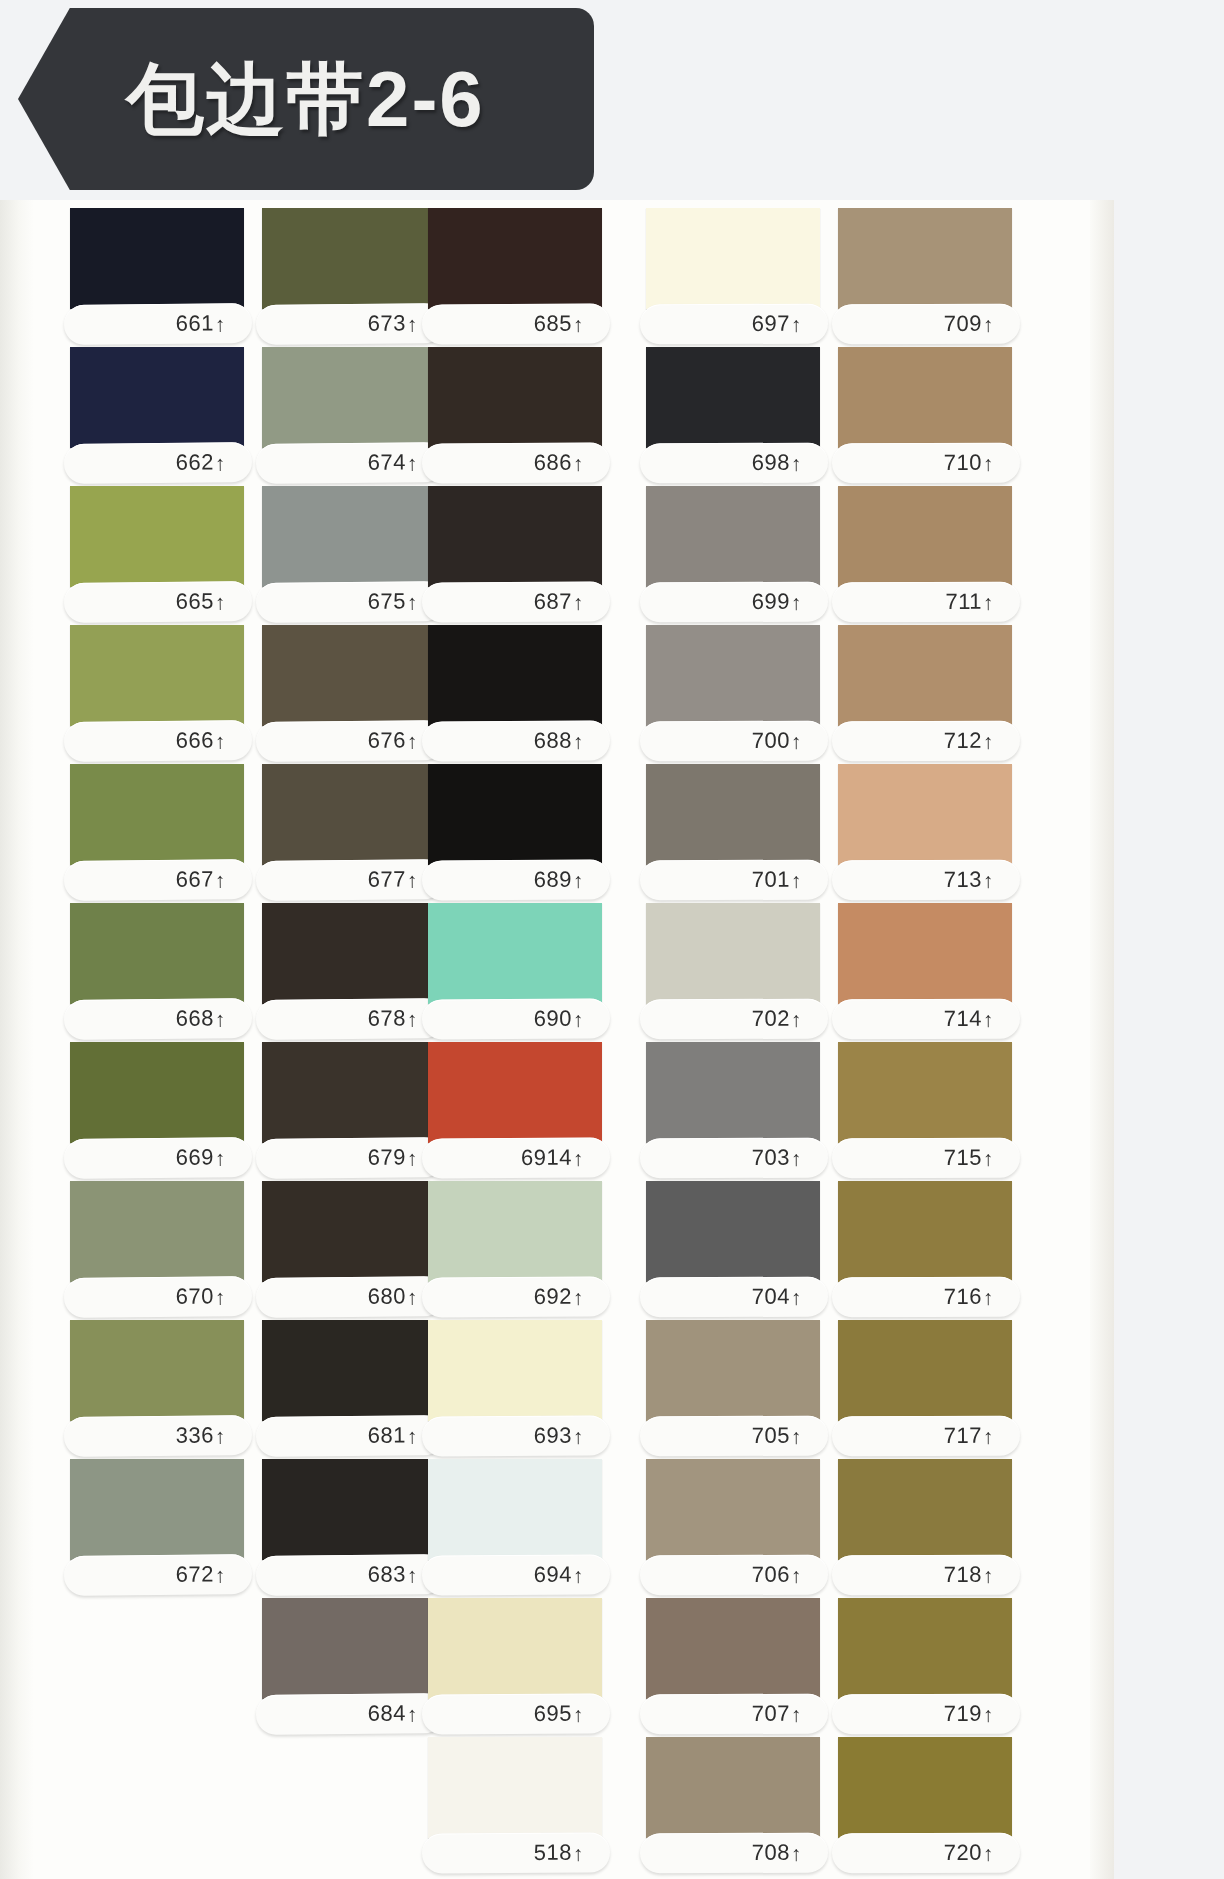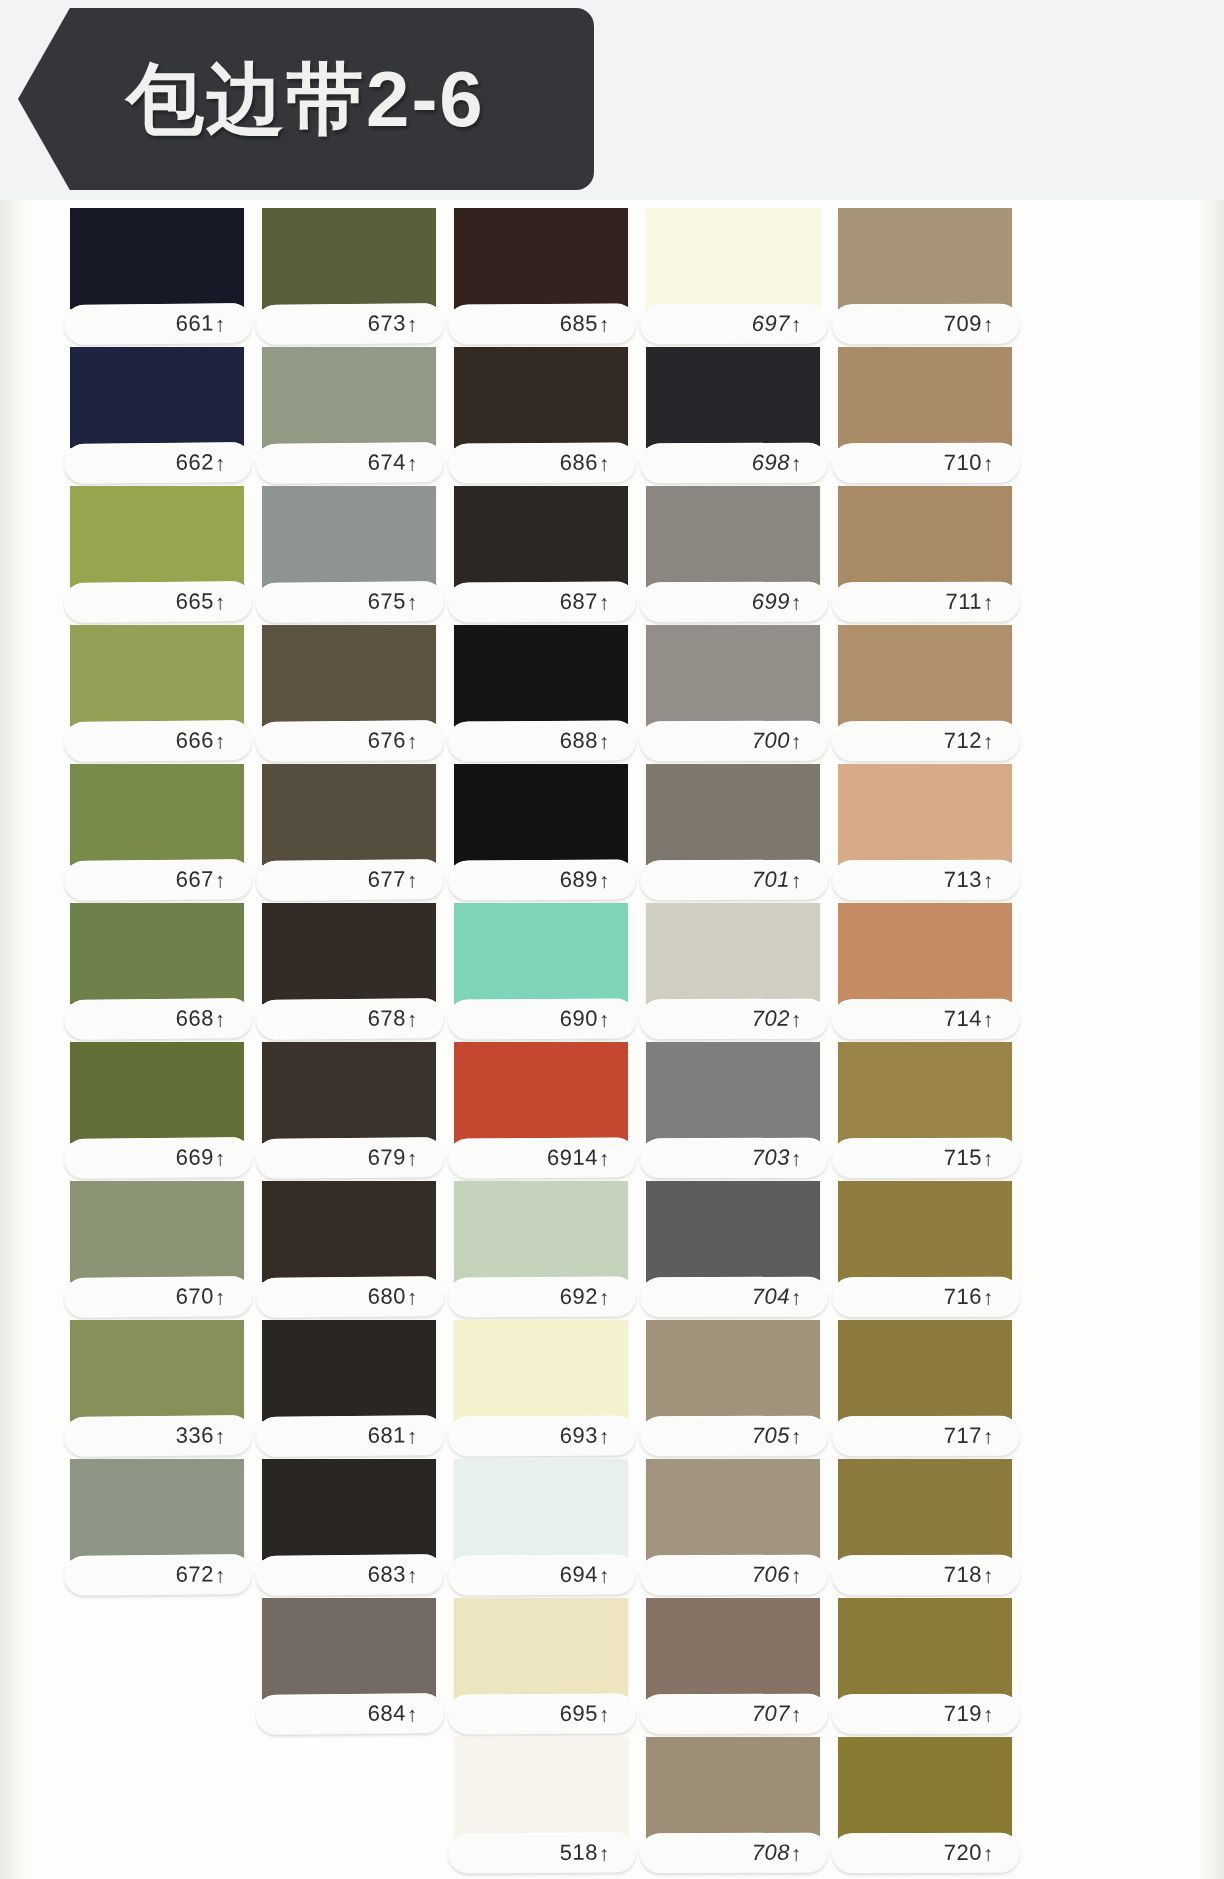--- a/index.html
+++ b/index.html
@@ -27,41 +27,41 @@
     font-weight:700;
     letter-spacing:2px;
     line-height:1;
     white-space:nowrap;
     text-shadow:2px 3px 3px rgba(0,0,0,.35);
   }
 
   
   .sheet{
     position:absolute;left:0;top:200px;
-    width:1224px;height:1679px;
+    width:1114px;height:1679px;
     background:#fdfdfb;
   }
   .sheet::before{
     content:"";position:absolute;left:0;top:0;width:34px;height:100%;
     background:linear-gradient(90deg,#e9e9e4 0%,#f7f7f3 55%,#fdfdfb 100%);
   }
   .sheet::after{
     content:"";position:absolute;right:0;top:0;width:24px;height:100%;
     background:linear-gradient(270deg,#eceae4 0%,#fbfbf8 100%);
   }
 
   .columns{position:absolute;left:0;top:0;width:1224px;height:1679px;}
 
   .column{
     position:absolute;top:8px;
     width:174px;
   }
   .col0{left:70px;}
   .col1{left:262px;}
-  .col2{left:454px;}
+  .col2{left:428px;}
   .col3{left:646px;}
   .col4{left:838px;text-align:center;}
 
   .swatch{
     position:relative;
     height:139px;
     margin-bottom:0px;
   }
   .chip{
     position:absolute;left:0;top:0;
@@ -86,21 +86,21 @@
   .arrow{
     font-size:21px;
     margin-left:1px;
     vertical-align:-1px;
   }
 
   
   .col0 .strip{transform:rotate(-0.6deg);}
   .col1 .strip{transform:rotate(-0.5deg);}
   .col2 .strip{transform:rotate(-0.3deg);}
-  .col3 .strip{transform:rotate(-0.25deg);font-style:italic;}
+  .col3 .strip{transform:rotate(-0.25deg);}
   .col4 .strip{transform:rotate(-0.2deg);}
 </style>
 </head>
 <body>
 
 <div class="banner-wrap">
   <div class="banner">
     <div class="banner-title">包边带2-6</div>
   </div>
 </div>

